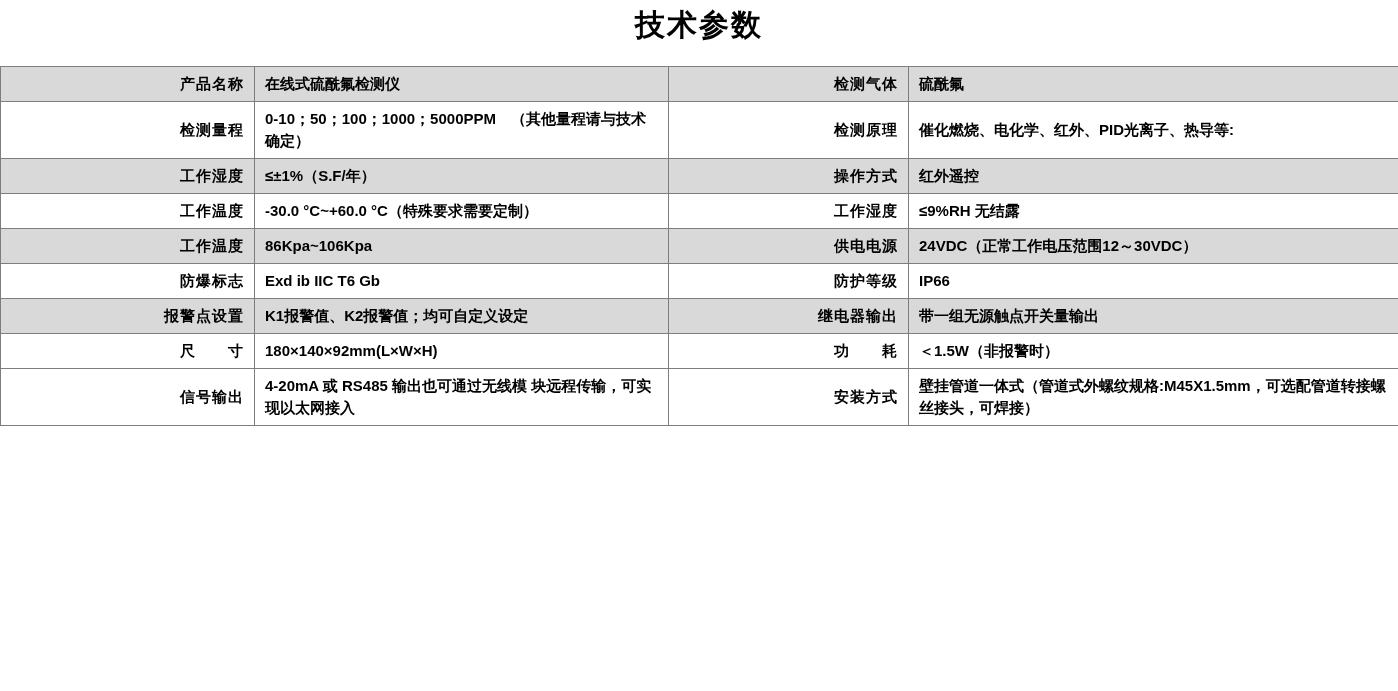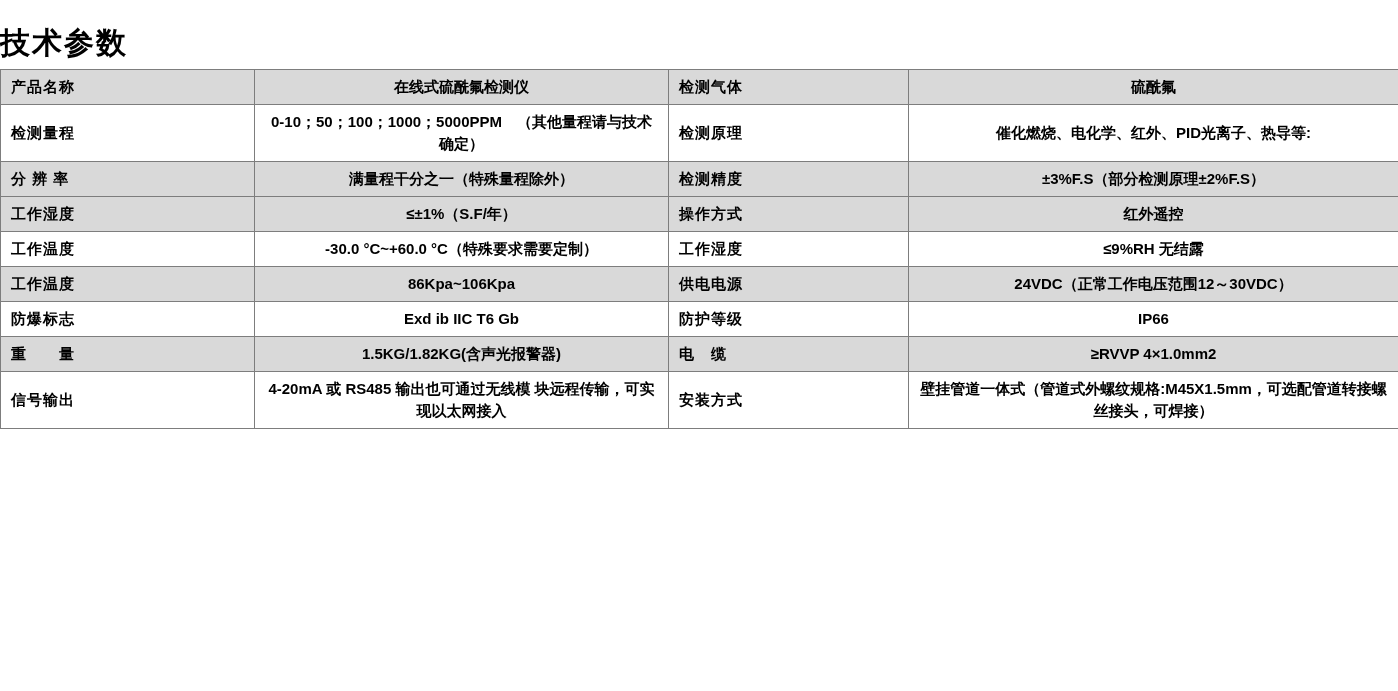--- a/index.html
+++ b/index.html
@@ -14,48 +14,47 @@
     color: #000000;
     overflow: hidden;
   }
   .page {
     width: 1398px;
     height: 691px;
     position: relative;
     box-sizing: border-box;
   }
   .title {
-    text-align: left;
+    text-align: center;
     font-size: 30px;
     font-weight: bold;
     letter-spacing: 2px;
     padding-top: 8px;
-    padding-bottom: 9px;
+    padding-bottom: 24px;
     line-height: 34px;
-    margin-top: 18px;
   }
   table.spec {
     width: 1398px;
     border-collapse: collapse;
     table-layout: fixed;
     font-size: 15px;
   }
   table.spec td {
     border: 1px solid #7d7d7d;
     padding: 6px 10px;
     vertical-align: middle;
     line-height: 22px;
     font-weight: bold;
   }
   td.lbl {
-    text-align: left;
+    text-align: right;
     letter-spacing: 1px;
   }
   td.val {
-    text-align: center;
+    text-align: left;
   }
   col.c1 { width: 254px; }
   col.c2 { width: 414px; }
   col.c3 { width: 240px; }
   col.c4 { width: 490px; }
   tr.shade td { background: #d9d9d9; }
   tr.plain td { background: #ffffff; }
 </style>
 </head>
 <body>
@@ -78,26 +77,20 @@
         <td class="lbl">检测气体</td>
         <td class="val">硫酰氟</td>
       </tr>
       <tr class="plain">
         <td class="lbl">检测量程</td>
         <td class="val">0-10；50；100；1000；5000PPM　（其他量程请与技术确定）</td>
         <td class="lbl">检测原理</td>
         <td class="val">催化燃烧、电化学、红外、PID光离子、热导等:</td>
       </tr>
       <tr class="shade">
-        <td class="lbl">分 辨 率</td>
-        <td class="val">满量程干分之一（特殊量程除外）</td>
-        <td class="lbl">检测精度</td>
-        <td class="val">±3%F.S（部分检测原理±2%F.S）</td>
-      </tr>
-      <tr class="shade">
         <td class="lbl">工作湿度</td>
         <td class="val">≤±1%（S.F/年）</td>
         <td class="lbl">操作方式</td>
         <td class="val">红外遥控</td>
       </tr>
       <tr class="plain">
         <td class="lbl">工作温度</td>
         <td class="val">-30.0 °C~+60.0 °C（特殊要求需要定制）</td>
         <td class="lbl">工作湿度</td>
         <td class="val">≤9%RH 无结露</td>
@@ -108,24 +101,30 @@
         <td class="lbl">供电电源</td>
         <td class="val">24VDC（正常工作电压范围12～30VDC）</td>
       </tr>
       <tr class="plain">
         <td class="lbl">防爆标志</td>
         <td class="val">Exd ib IIC T6 Gb</td>
         <td class="lbl">防护等级</td>
         <td class="val">IP66</td>
       </tr>
       <tr class="shade">
-        <td class="lbl">重　　量</td>
-        <td class="val">1.5KG/1.82KG(含声光报警器)</td>
-        <td class="lbl">电　缆</td>
-        <td class="val">≥RVVP 4×1.0mm2</td>
+        <td class="lbl">报警点设置</td>
+        <td class="val">K1报警值、K2报警值；均可自定义设定</td>
+        <td class="lbl">继电器输出</td>
+        <td class="val">带一组无源触点开关量输出</td>
+      </tr>
+      <tr class="plain">
+        <td class="lbl">尺　　寸</td>
+        <td class="val">180×140×92mm(L×W×H)</td>
+        <td class="lbl">功　　耗</td>
+        <td class="val">＜1.5W（非报警时）</td>
       </tr>
       <tr class="plain">
         <td class="lbl">信号输出</td>
         <td class="val">4-20mA 或 RS485 输出也可通过无线模 块远程传输，可实现以太网接入</td>
         <td class="lbl">安装方式</td>
         <td class="val">壁挂管道一体式（管道式外螺纹规格:M45X1.5mm，可选配管道转接螺丝接头，可焊接）</td>
       </tr>
     </tbody>
   </table>
 

